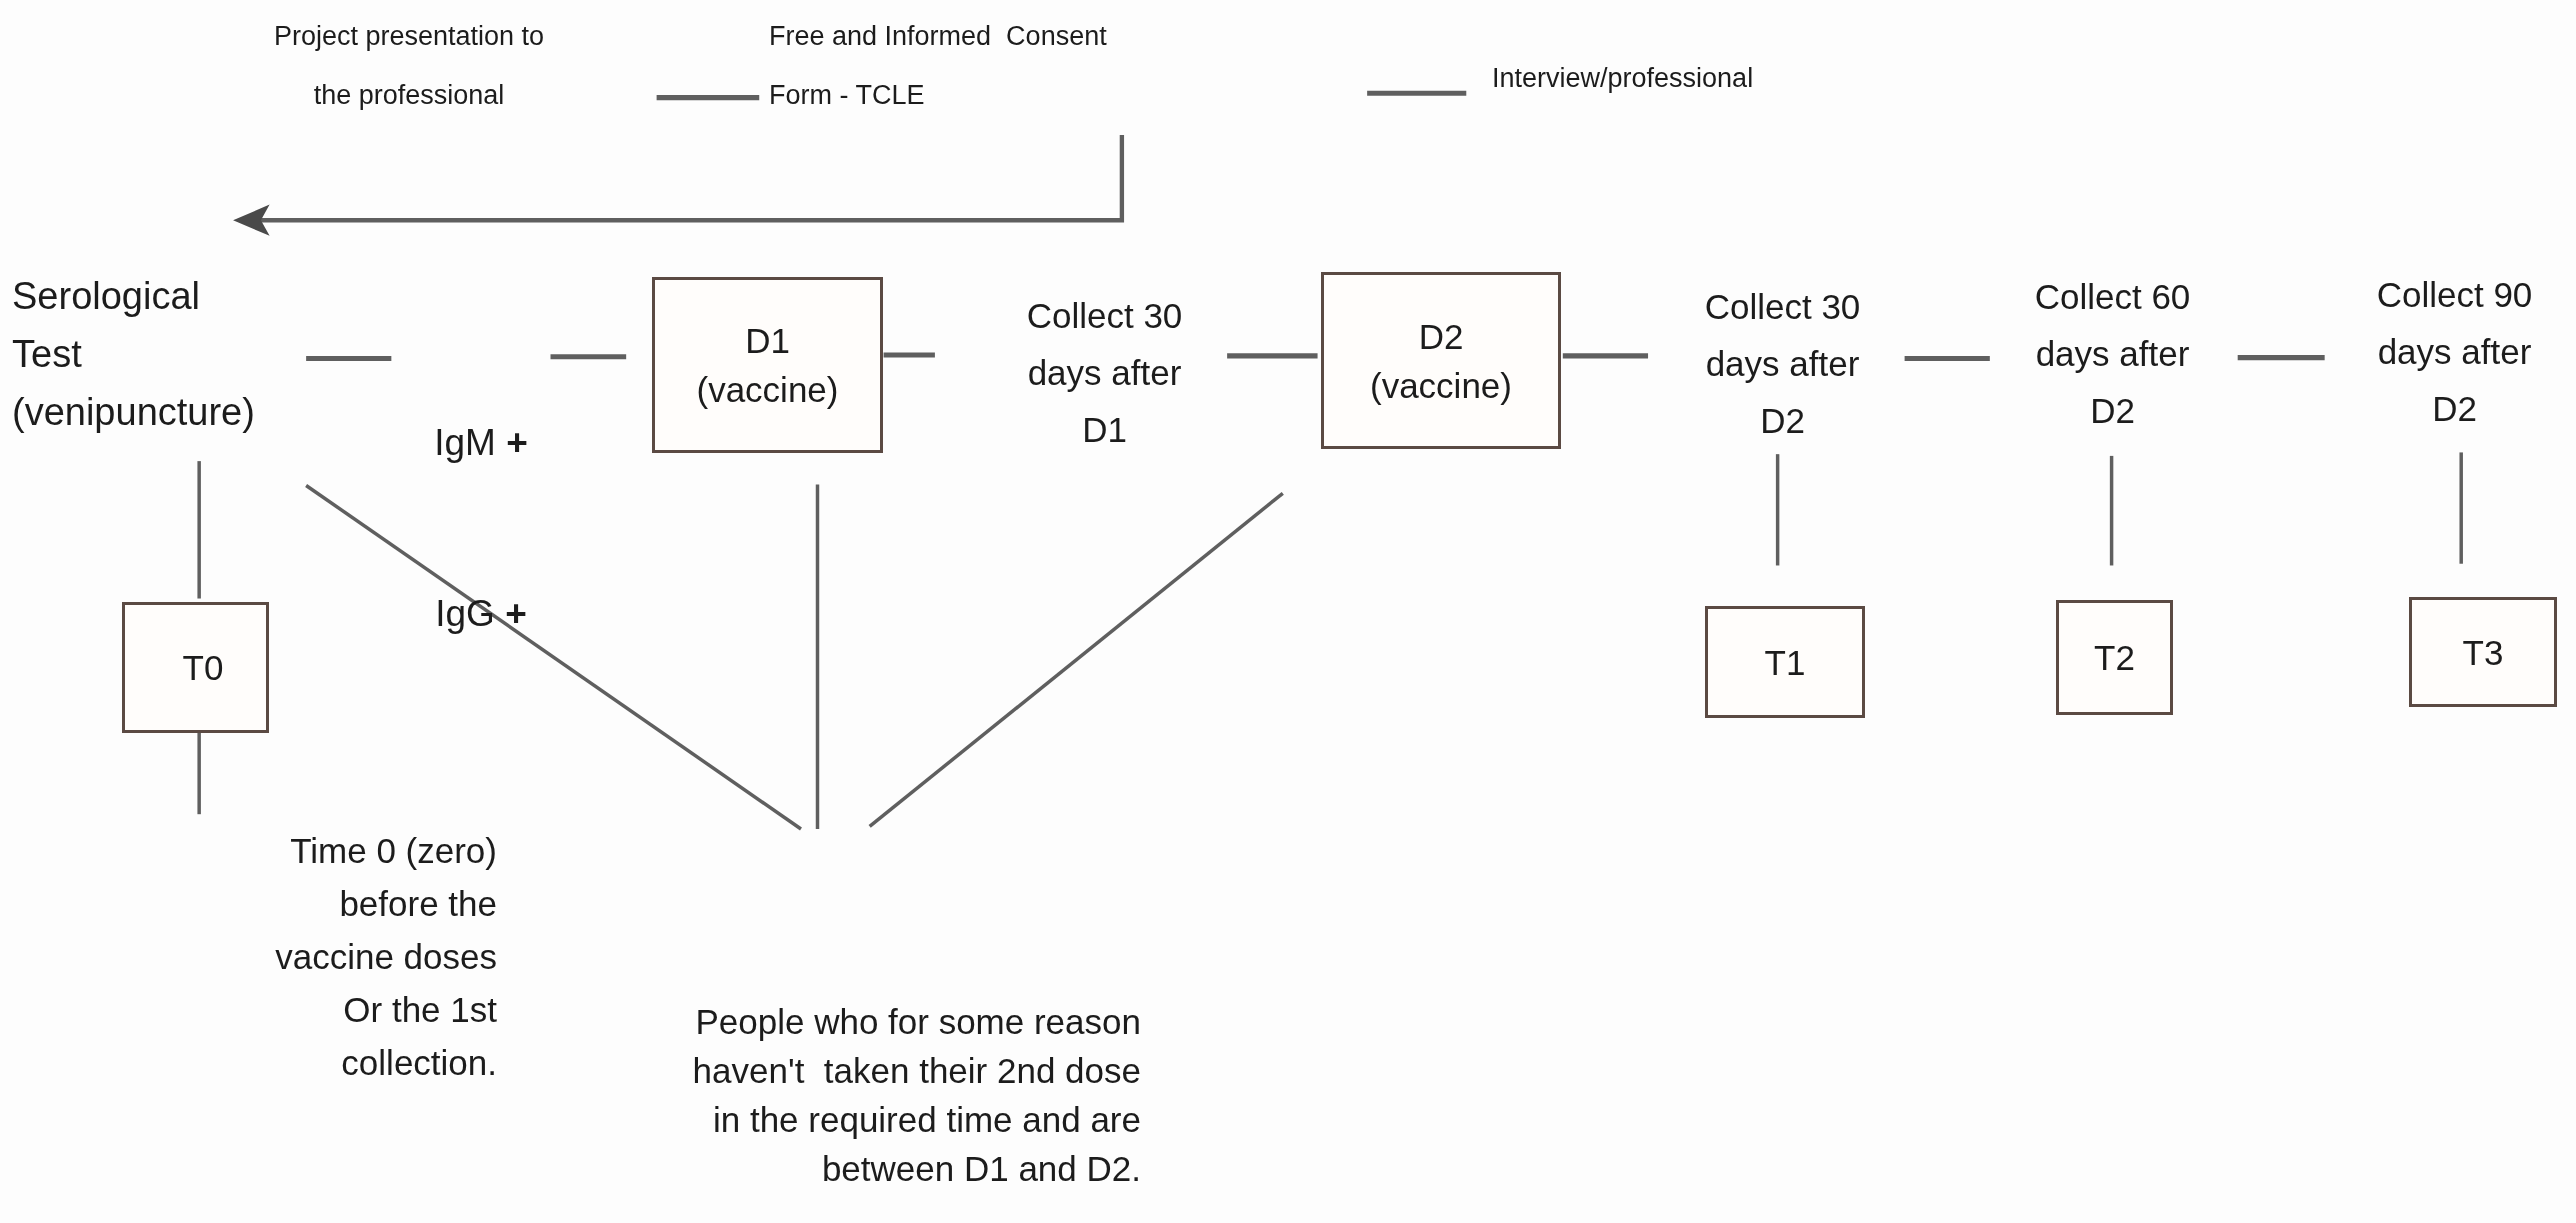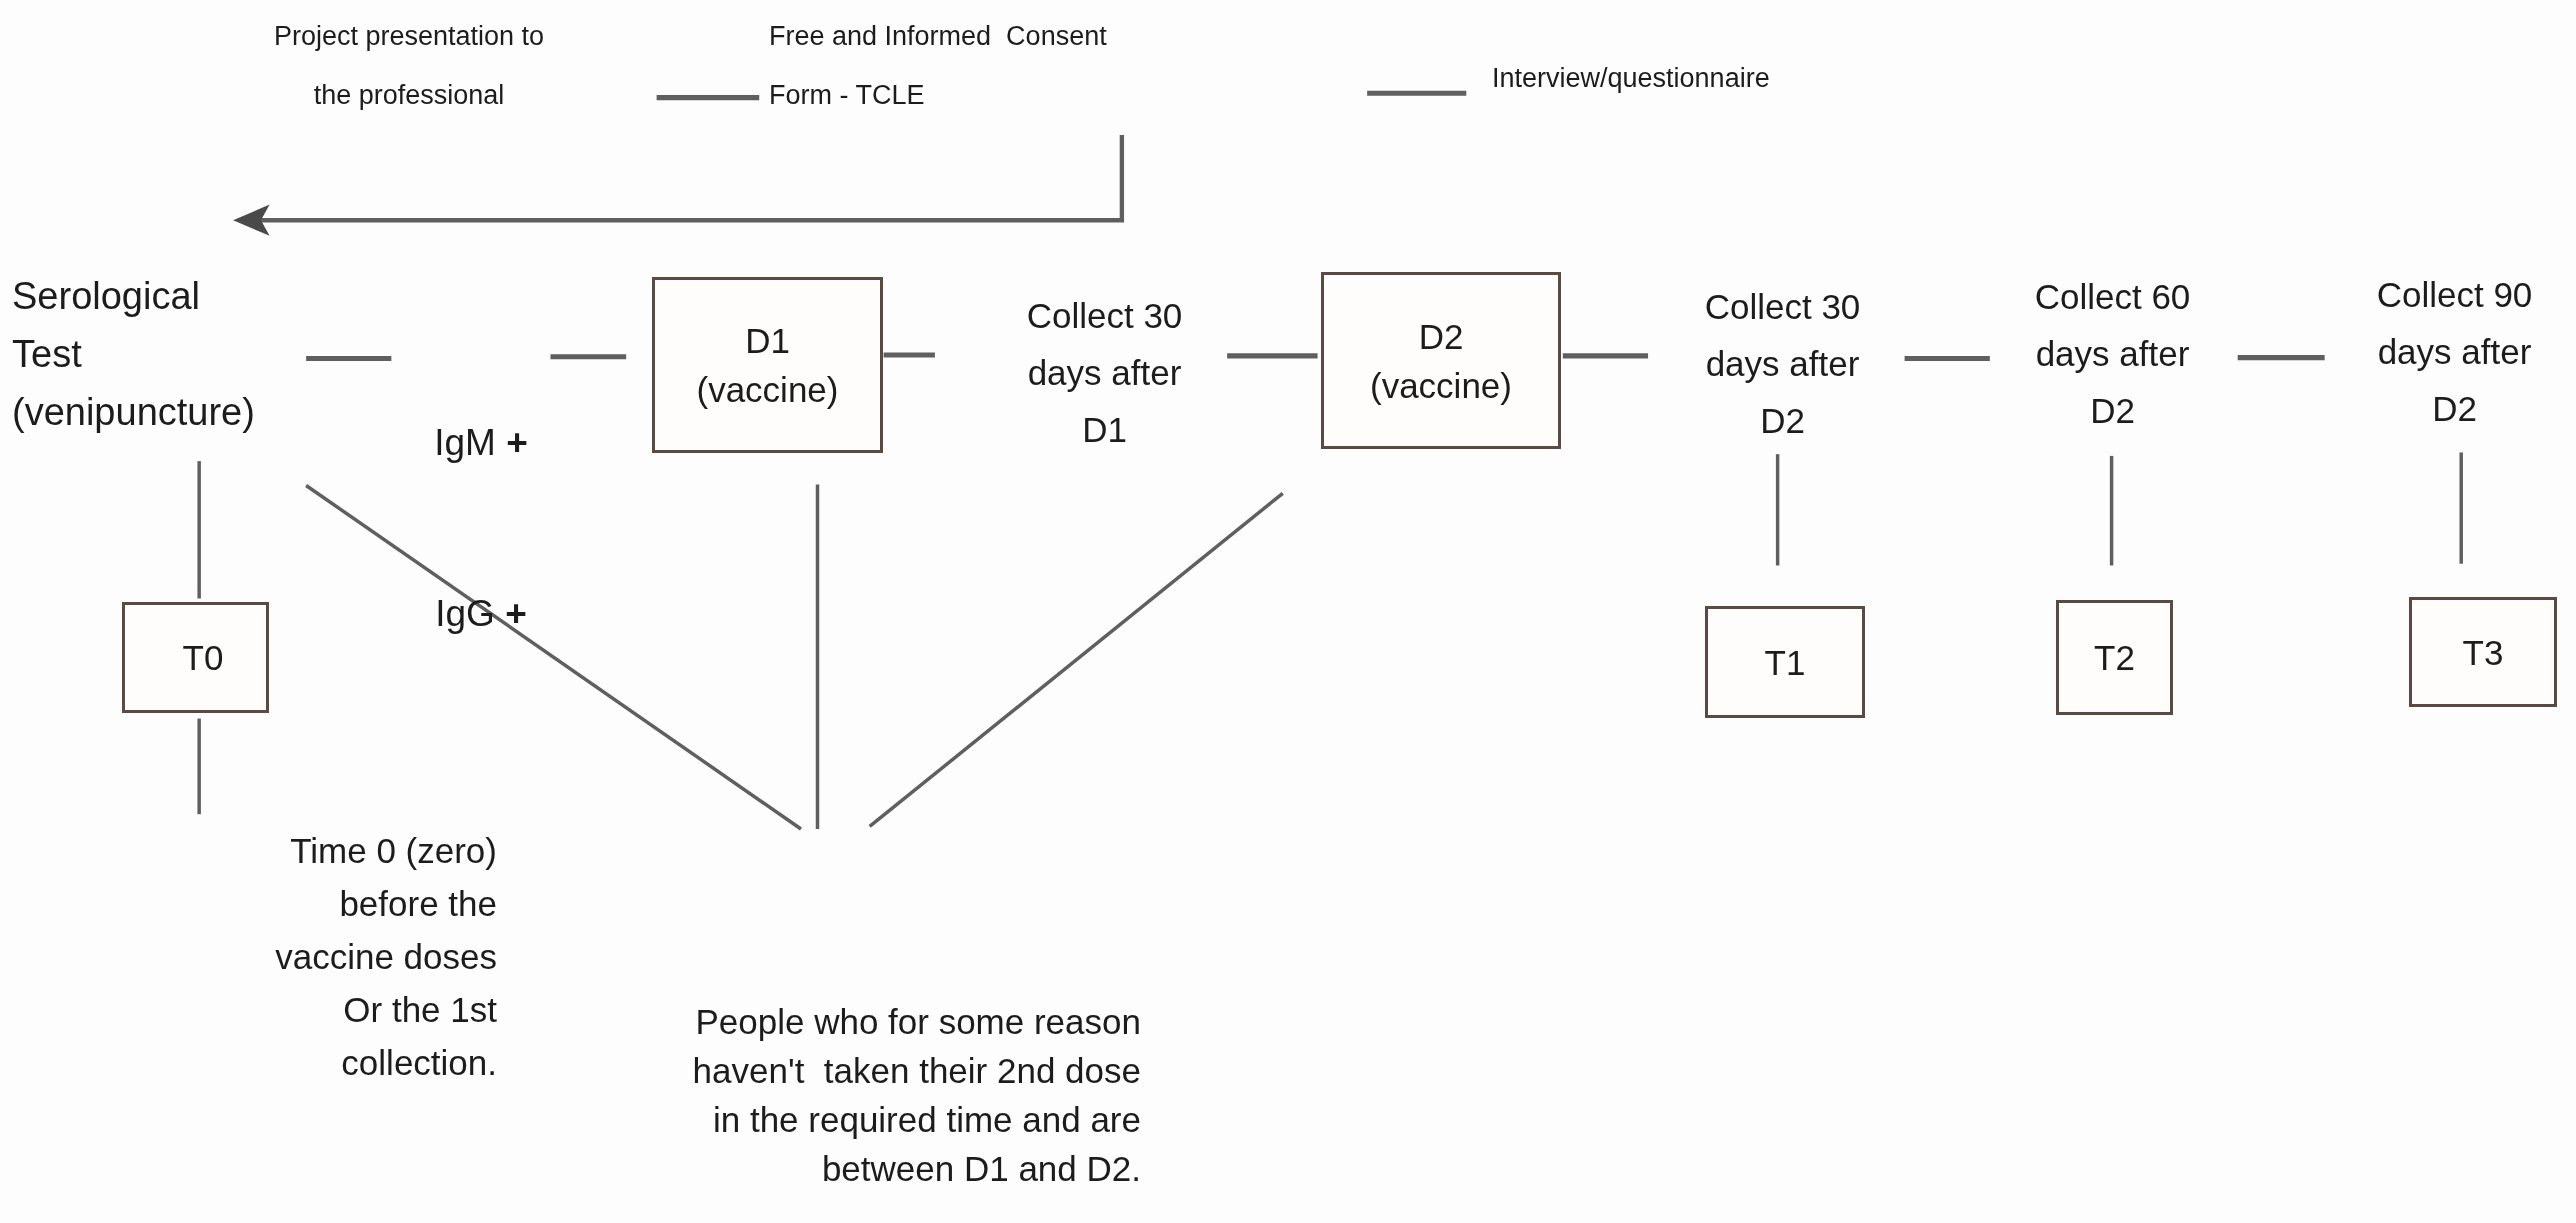--- a/index.html
+++ b/index.html
@@ -76,21 +76,21 @@
 
     <polygon points="268,253 310,235 300,253 310,271" fill="#4a4a4a"></polygon>
   </svg>
 
   <div class="txt top-label center" style="left:148px; top:7px; width:522px;">Project presentation to
 the professional</div>
 
   <div class="txt top-label" style="left:769px; top:7px; width:644px;">Free and Informed  Consent
 Form - TCLE</div>
 
-  <div class="txt top-label" style="left:1492px; top:49px;">Interview/questionnaire</div>
+  <div class="txt top-label" style="left:1492px; top:49px;">Interview/professional</div>
 
   <div class="txt main-label" style="left:12px; top:267px;">Serological
 Test
 (venipuncture)</div>
 
   <div class="txt ig-label center" style="left:394px; top:300px; width:174px;">
     <div><span>IgM</span><span class="plus">+</span></div>
     <div><span>IgG</span><span class="plus">+</span></div>
   </div>
 
@@ -113,21 +113,21 @@
 D2</div>
 
   <div class="txt collect-label center" style="left:1982px; top:268px; width:261px;">Collect 60
 days after
 D2</div>
 
   <div class="txt collect-label center" style="left:2324px; top:266px; width:261px;">Collect 90
 days after
 D2</div>
 
-  <div class="box" style="left:122px; top:602px; width:147px; height:111px;padding-left:15px;">
+  <div class="box" style="left:122px; top:602px; width:147px; height:131px;padding-left:15px;">
     <div>T0</div>
   </div>
 
 
   <div class="box" style="left:1705px; top:606px; width:160px; height:112px;">
     <div>T1</div>
   </div>
 
   <div class="box" style="left:2056px; top:600px; width:117px; height:115px;">
     <div>T2</div>

